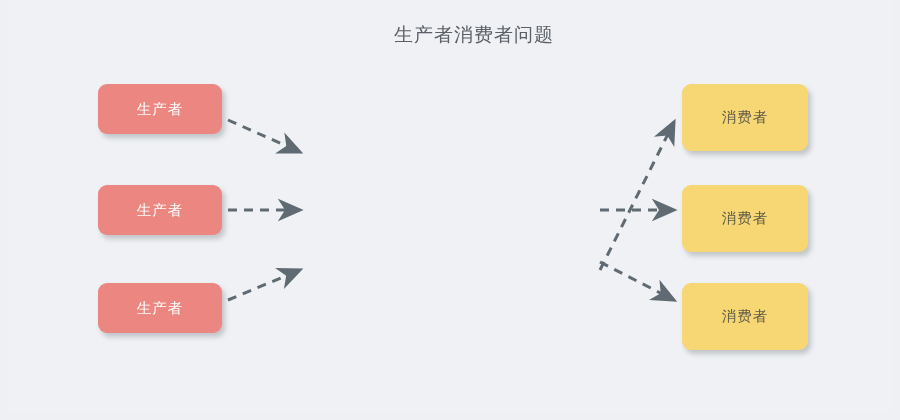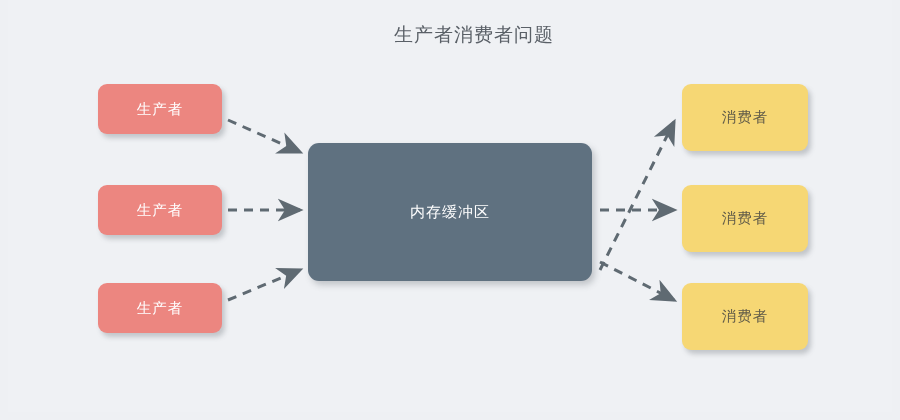--- a/index.html
+++ b/index.html
@@ -125,23 +125,20 @@
   <div class="node node-producer" id="p1">
     <span>生产者</span>
   </div>
   <div class="node node-producer" id="p2">
     <span>生产者</span>
   </div>
   <div class="node node-producer" id="p3">
     <span>生产者</span>
   </div>
 
-  <div class="node node-buffer">
-    <span>内存缓冲区</span>
-  </div>
 
   <div class="node node-consumer" id="c1">
     <span>消费者</span>
   </div>
   <div class="node node-consumer" id="c2">
     <span>消费者</span>
   </div>
   <div class="node node-consumer" id="c3">
     <span>消费者</span>
   </div>

